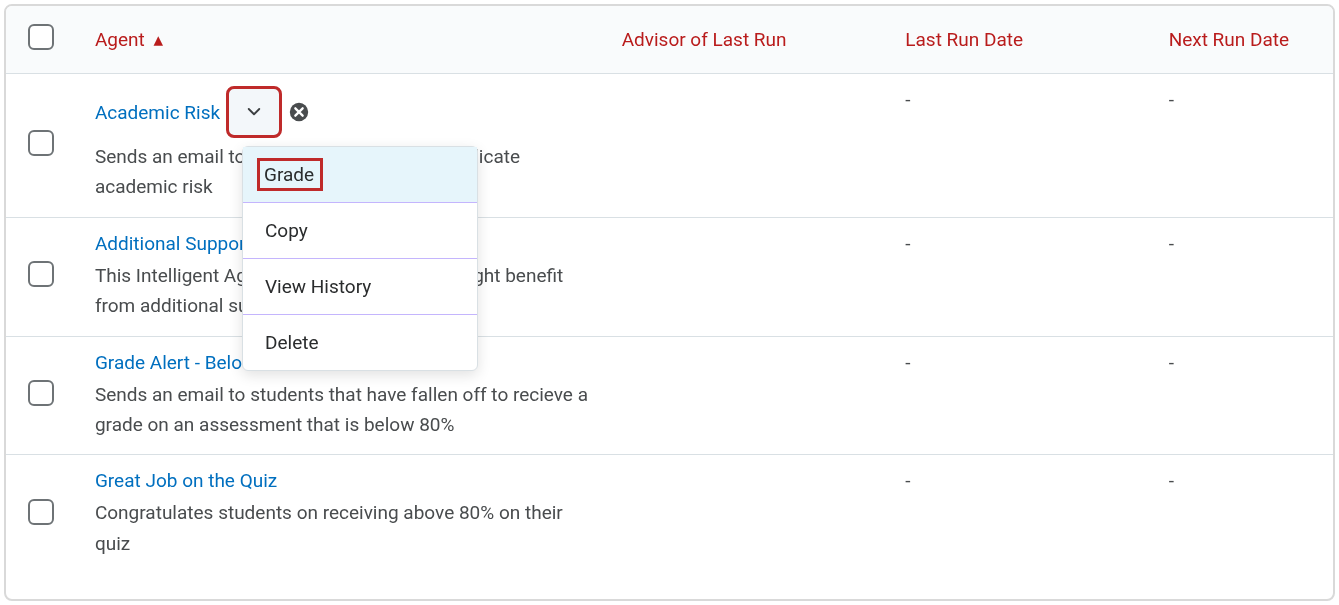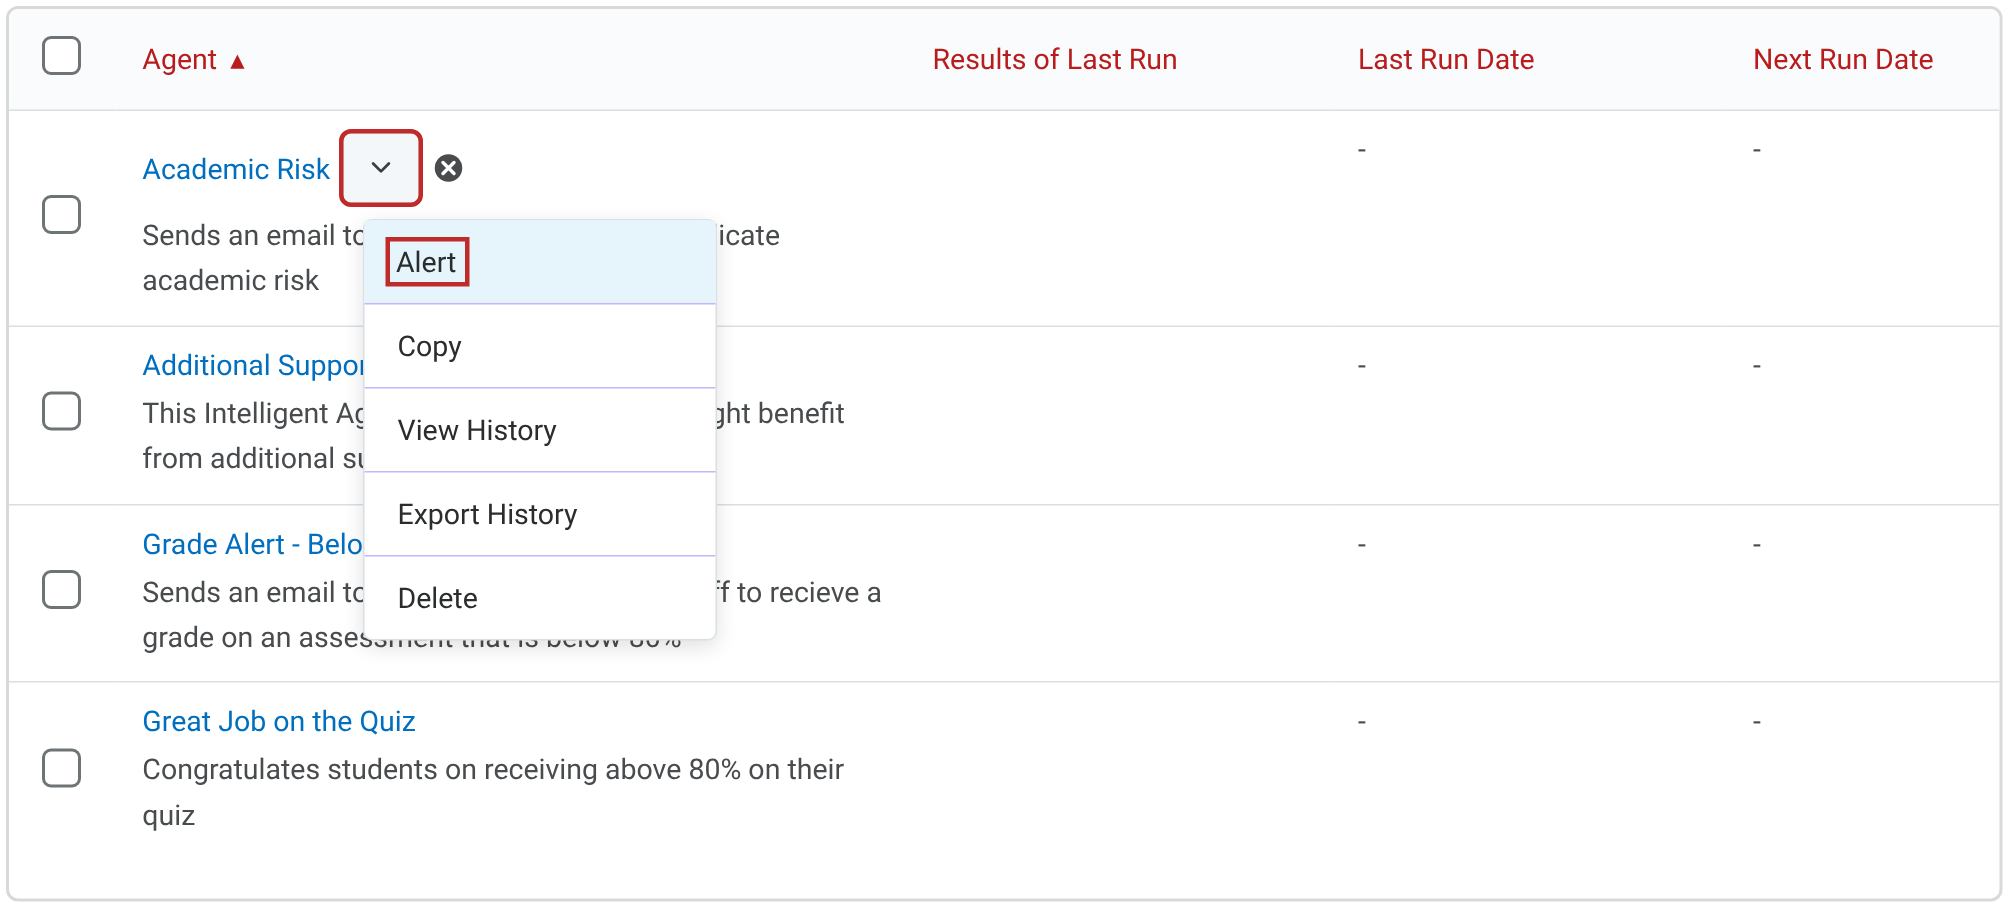--- a/index.html
+++ b/index.html
@@ -144,21 +144,21 @@
     <thead>
       <tr>
         <th class="col-check">
           <span class="checkbox"></span>
         </th>
         <th class="col-agent">
           <span>Agent</span>
           <span class="sort-arrow">▴</span>
         </th>
         <th class="col-results">
-          <span>Results of Last Run</span>
+          <span>Advisor of Last Run</span>
         </th>
         <th class="col-last">
           <span>Last Run Date</span>
         </th>
         <th class="col-next">
           <span>Next Run Date</span>
         </th>
       </tr>
     </thead>
     <tbody>
@@ -231,28 +231,25 @@
         </td>
         <td><span class="dash"></span></td>
         <td><span class="dash">-</span></td>
         <td><span class="dash">-</span></td>
       </tr>
     </tbody>
   </table>
 
   <div class="menu">
     <div class="menu-item active">
-      <span class="menu-label-inner">Alert</span>
+      <span class="menu-label-inner">Grade</span>
     </div>
     <div class="menu-item">
       <span>Copy</span>
     </div>
     <div class="menu-item">
       <span>View History</span>
     </div>
     <div class="menu-item">
-      <span>Export History</span>
-    </div>
-    <div class="menu-item">
       <span>Delete</span>
     </div>
   </div>
 </div>
 
 </body></html>

